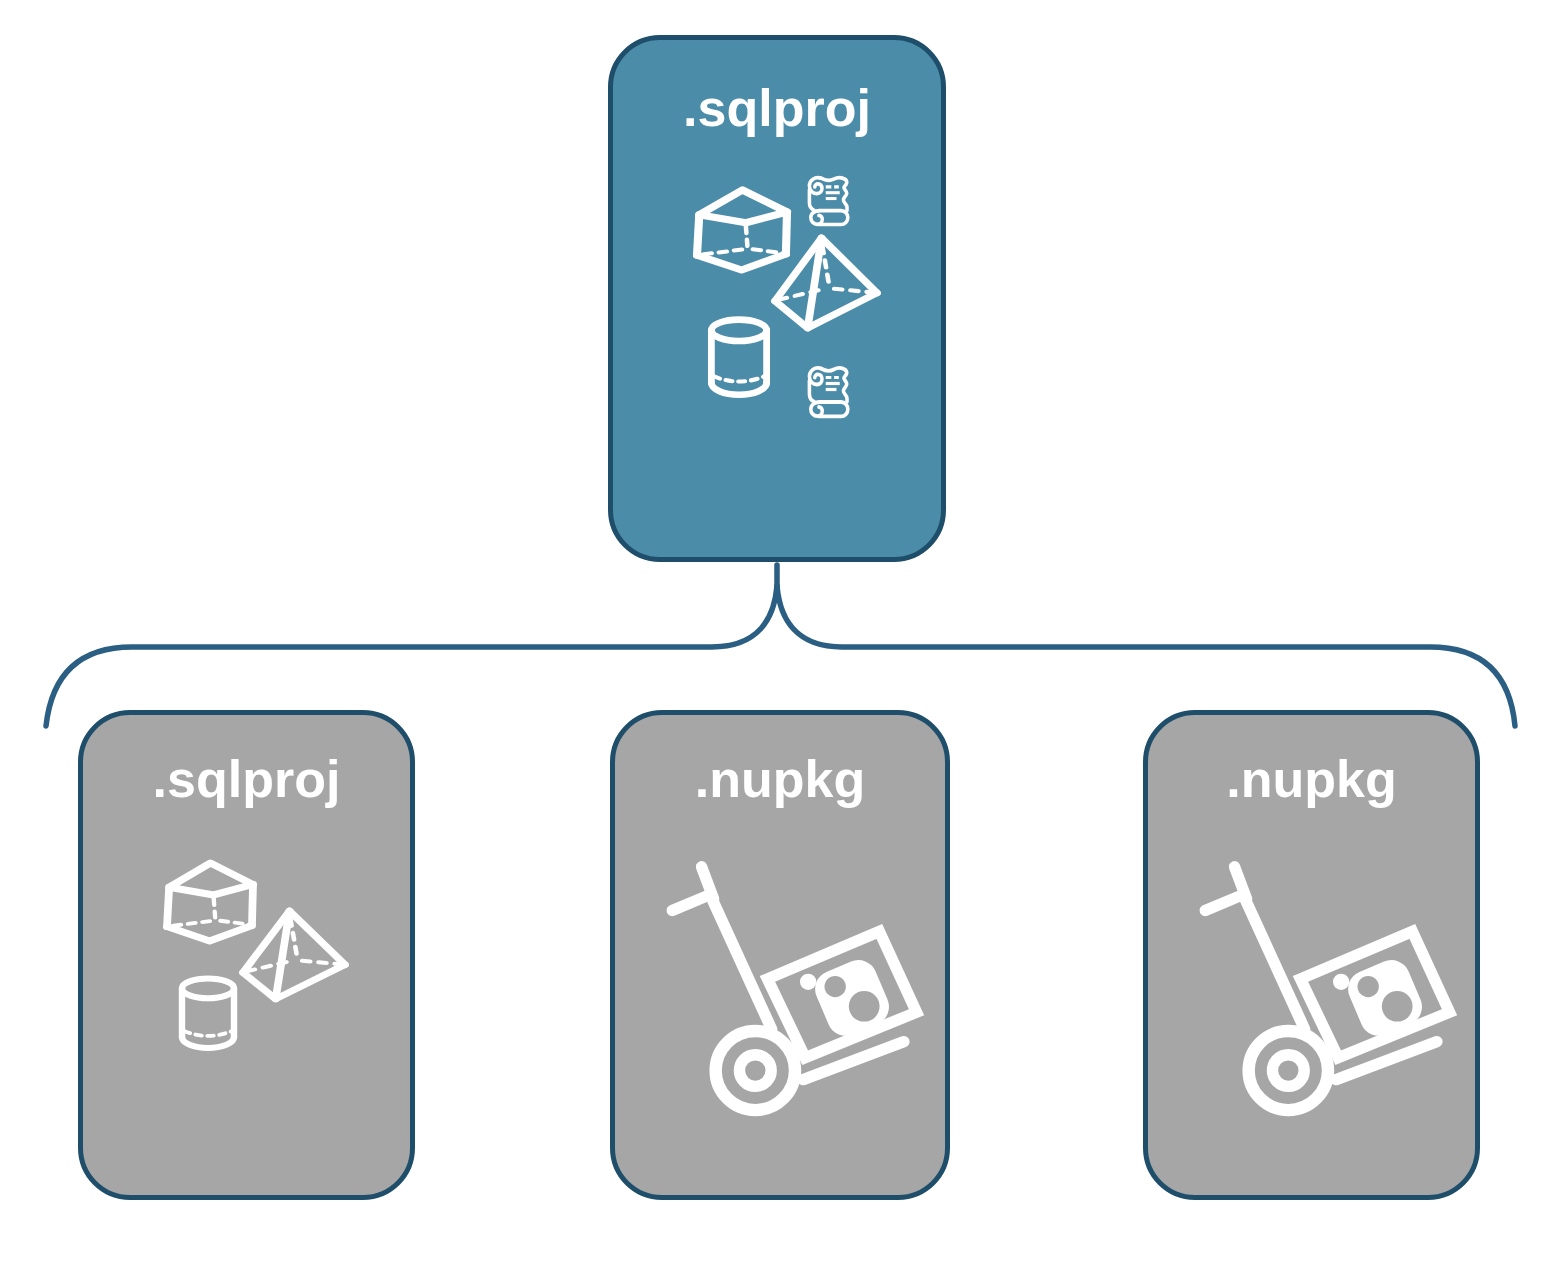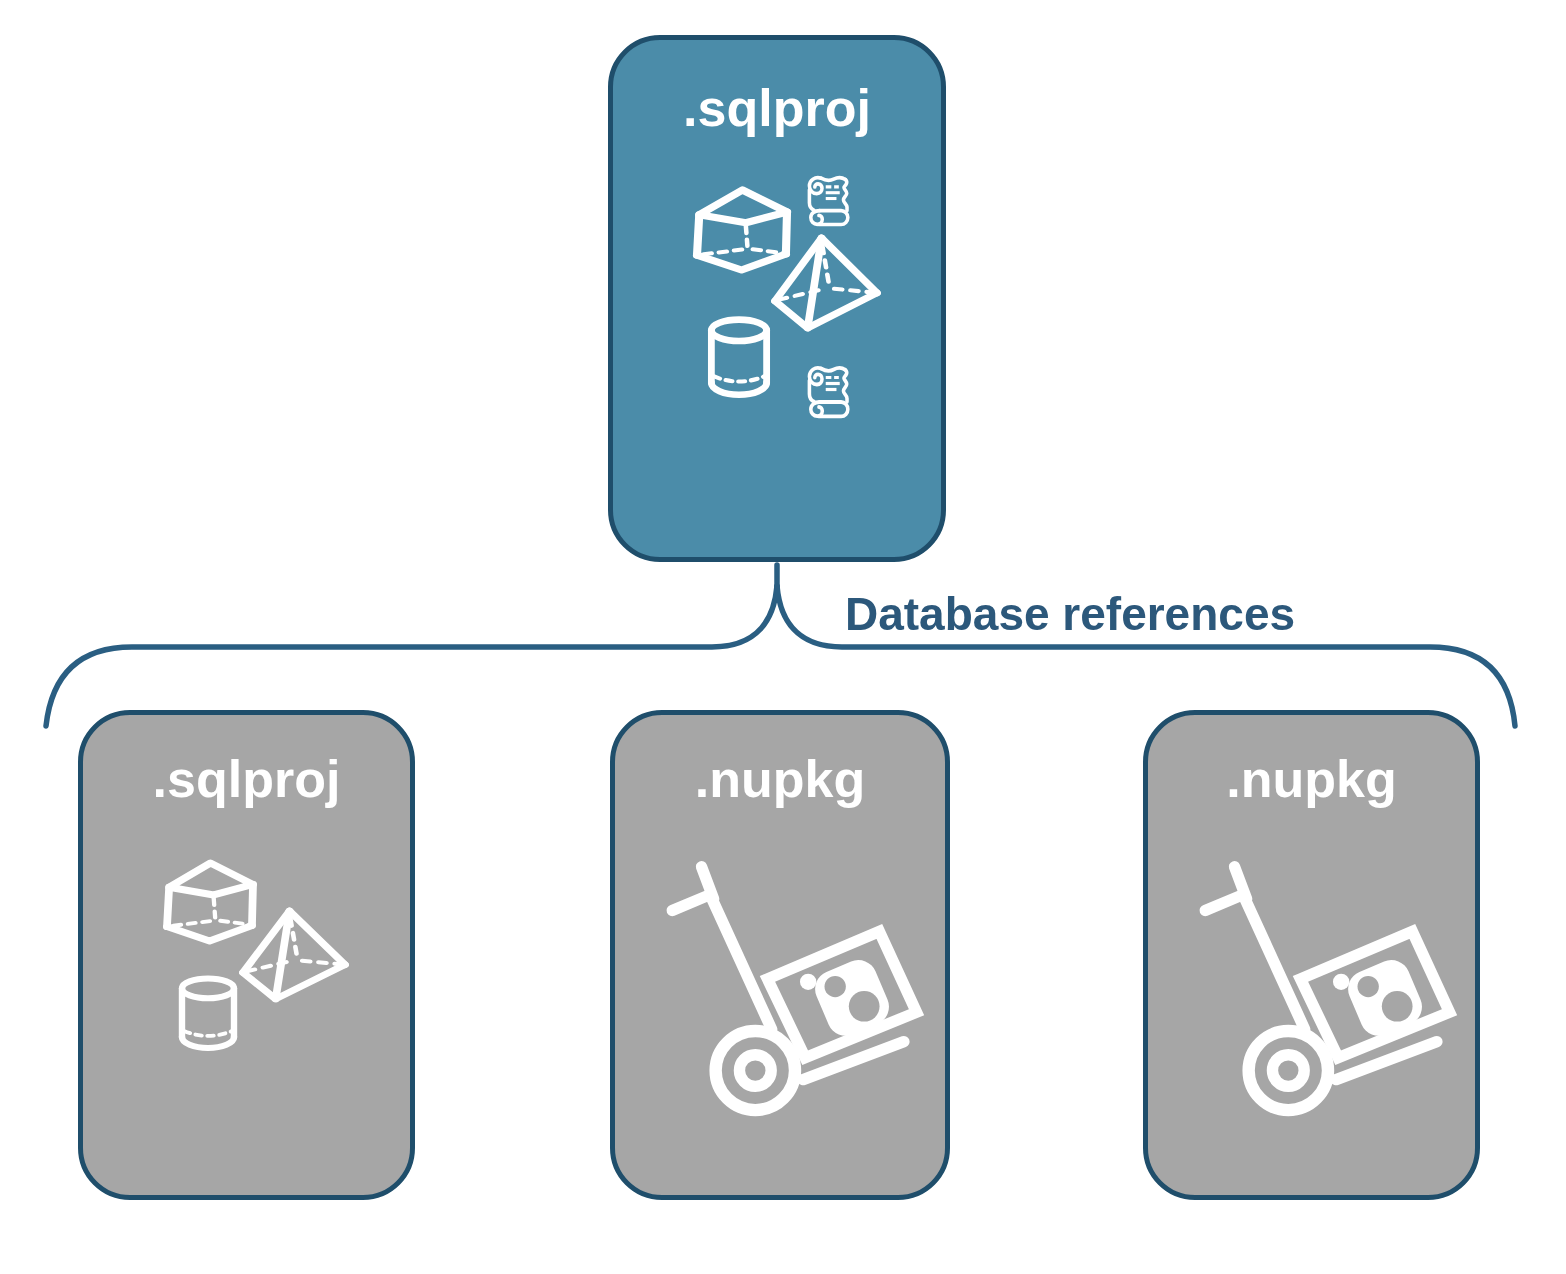--- a/index.html
+++ b/index.html
@@ -114,21 +114,20 @@
   </div>
 
   <svg id="brace-svg" viewBox="0 0 1566 1274">
     <g fill="none" stroke="#2A5E82" stroke-width="5.5" stroke-linecap="round">
       <path d="M777,565 L777,586"></path>
       <path d="M777,586 C774,620 757,647 712,647 L132,647 C92,647 53,663 46,726"></path>
       <path d="M777,586 C780,620 797,647 842,647 L1430,647 C1470,647 1509,663 1515,726"></path>
     </g>
   </svg>
 
-  <div id="connector-label">Database references</div>
 
   <div class="card gray" style="left:78px;top:710px;width:337px;height:490px;">
     <div class="card-title" style="top:36px;">.sqlproj</div>
 
     <span class="icon" style="left:84px;top:148px;width:86px;height:78px;">
       <svg viewBox="0 0 100 100" preserveAspectRatio="none">
         <g fill="none" stroke="currentColor" stroke-width="9" stroke-linecap="round" stroke-linejoin="round">
           <path d="M2.5,31 L50.5,0 L100,27.5 L54.3,41 Z"></path>
           <path d="M2.5,31 L0,81.5"></path>
           <path d="M100,27.5 L98.8,80"></path>

